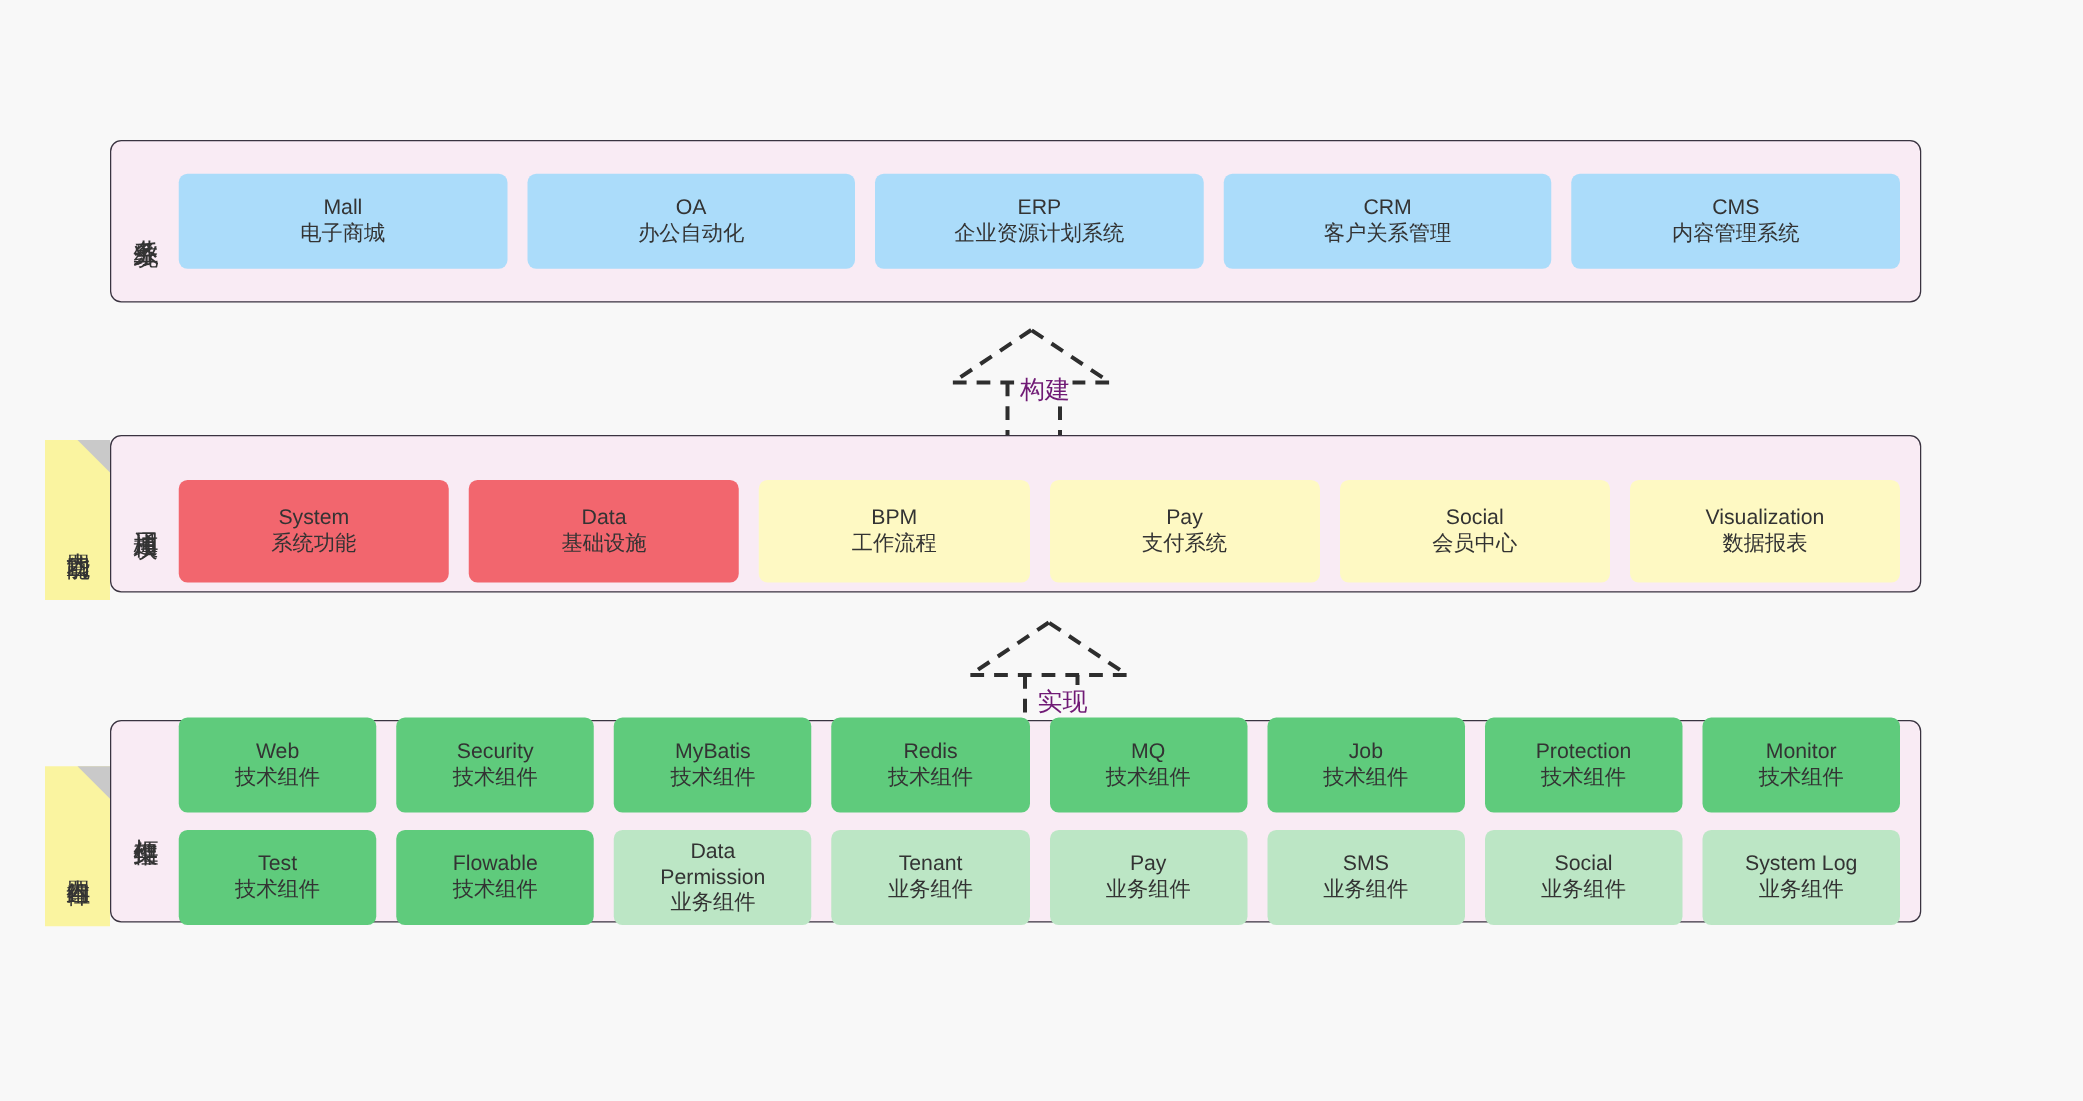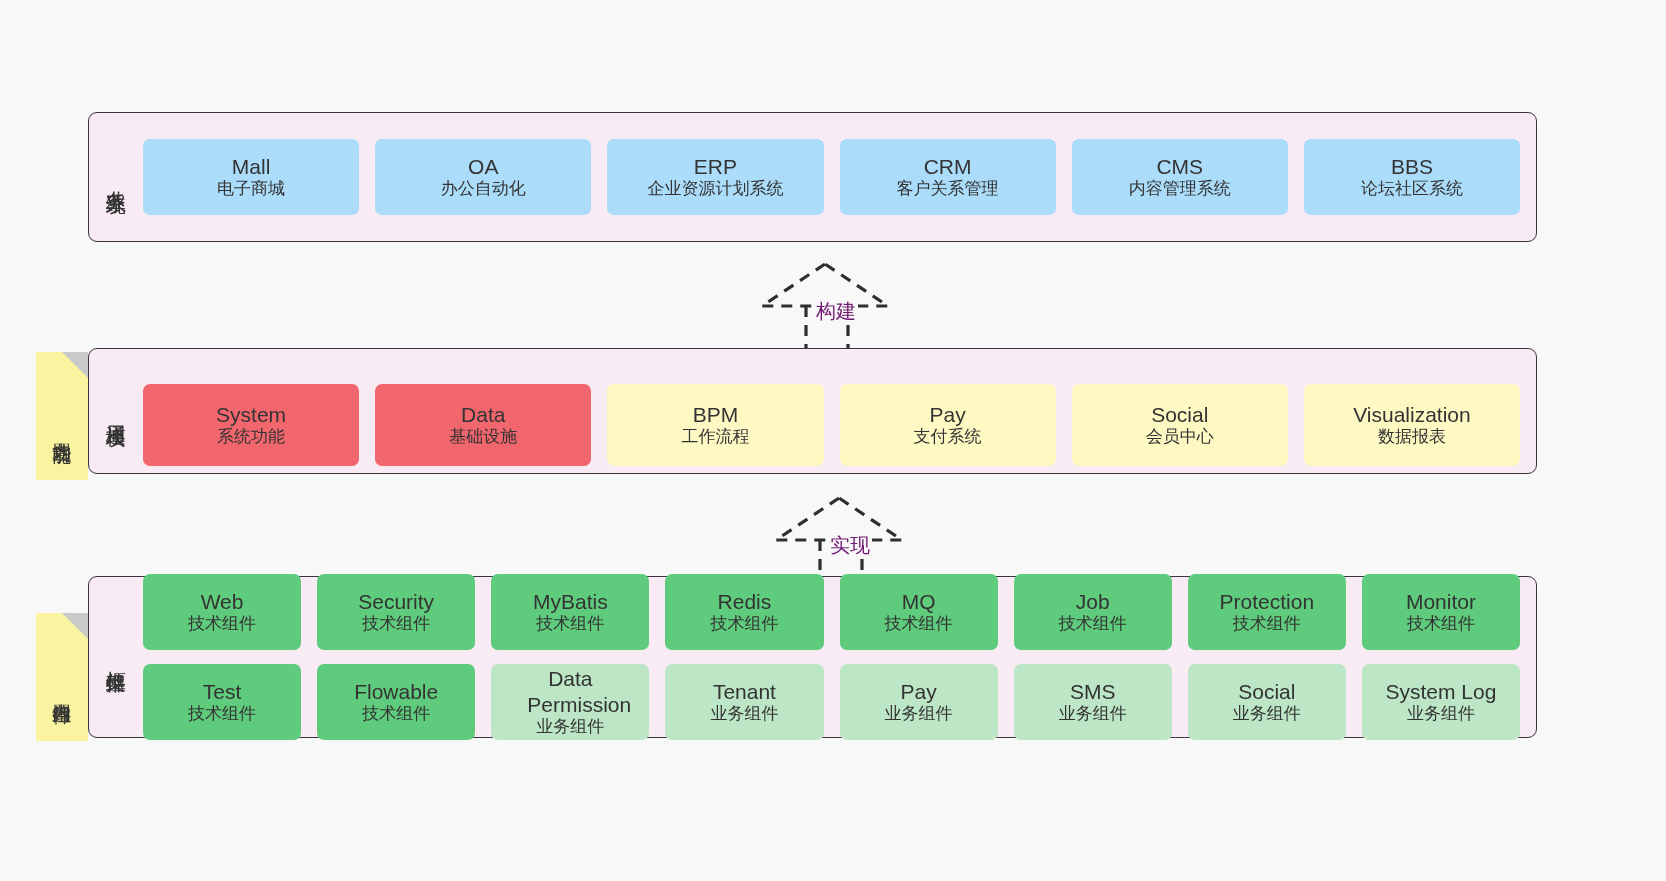--- a/index.html
+++ b/index.html
@@ -56,21 +56,21 @@
     border-radius:7px;
     display:flex;
     flex-direction:column;
     align-items:center;
     justify-content:center;
     text-align:center;
     line-height:1.22;
     box-sizing:border-box;
     padding:4px 6px;
   }
-  .card .t1{font-size:21px;}
+  .card .t1{font-size:17px;}
   .card .t2{font-size:17px;}
 
   .h-biz{height:76px;}
   .h-mod{height:82px;margin-top:28px;}
   .h-fw{height:76px;}
 
   
   .c-blue{background:#ABDCFA;}
   .c-red{background:#F2666E;}
   .c-pink{background:#fef9c3;}
@@ -135,24 +135,20 @@
           <span class="t2">企业资源计划系统</span>
         </div>
         <div class="card c-blue h-biz">
           <span class="t1">CRM</span>
           <span class="t2">客户关系管理</span>
         </div>
         <div class="card c-blue h-biz">
           <span class="t1">CMS</span>
           <span class="t2">内容管理系统</span>
         </div>
-        <div class="card c-blue h-biz">
-          <span class="t1">BBS</span>
-          <span class="t2">论坛社区系统</span>
-        </div>
       </div>
     </div>
   </div>
 
   <div class="conn" style="left:752px; top:258px; width:150px; height:92px;">
     <svg width="150" height="92" viewBox="0 0 150 92">
 
       <polygon points="73,6 10,48 136,48" fill="#F8F8F8" stroke="#2E2E2E" stroke-width="3.2" stroke-dasharray="11,8" stroke-linejoin="miter"></polygon>
 
       <line x1="54" y1="48" x2="54" y2="92" stroke="#2E2E2E" stroke-width="3.2" stroke-dasharray="11,8"></line>
@@ -197,21 +193,21 @@
     <span class="note-fold"></span>
     <span>内置功能</span>
   </div>
 
   <div class="conn" style="left:766px; top:492px; width:150px; height:82px;">
     <svg width="150" height="82" viewBox="0 0 150 82">
       <polygon points="73,6 10,48 136,48" fill="#F8F8F8" stroke="#2E2E2E" stroke-width="3.2" stroke-dasharray="11,8" stroke-linejoin="miter"></polygon>
       <line x1="54" y1="48" x2="54" y2="82" stroke="#2E2E2E" stroke-width="3.2" stroke-dasharray="11,8"></line>
       <line x1="96" y1="48" x2="96" y2="82" stroke="#2E2E2E" stroke-width="3.2" stroke-dasharray="11,8"></line>
     </svg>
-    <div class="conn-label" style="left:62px; top:40px;">实现</div>
+    <div class="conn-label" style="left:62px; top:56px;">实现</div>
   </div>
 
   <div class="layer" id="layer-2" style="left:88px; top:576px; width:1449px; height:162px;">
     <div class="layer-label">框架组件</div>
     <div class="layer-body">
 
       <div class="row">
         <div class="card c-green h-fw">
           <span class="t1">Web</span>
           <span class="t2">技术组件</span>

